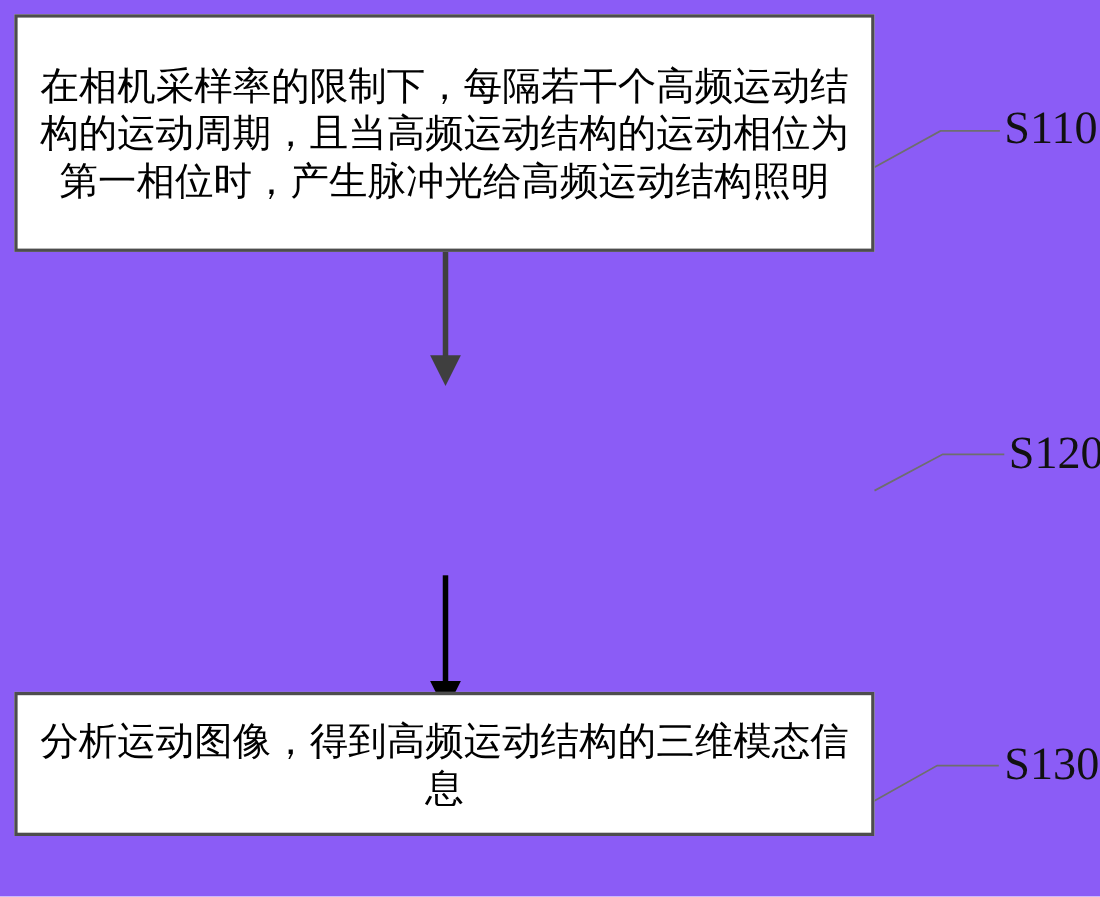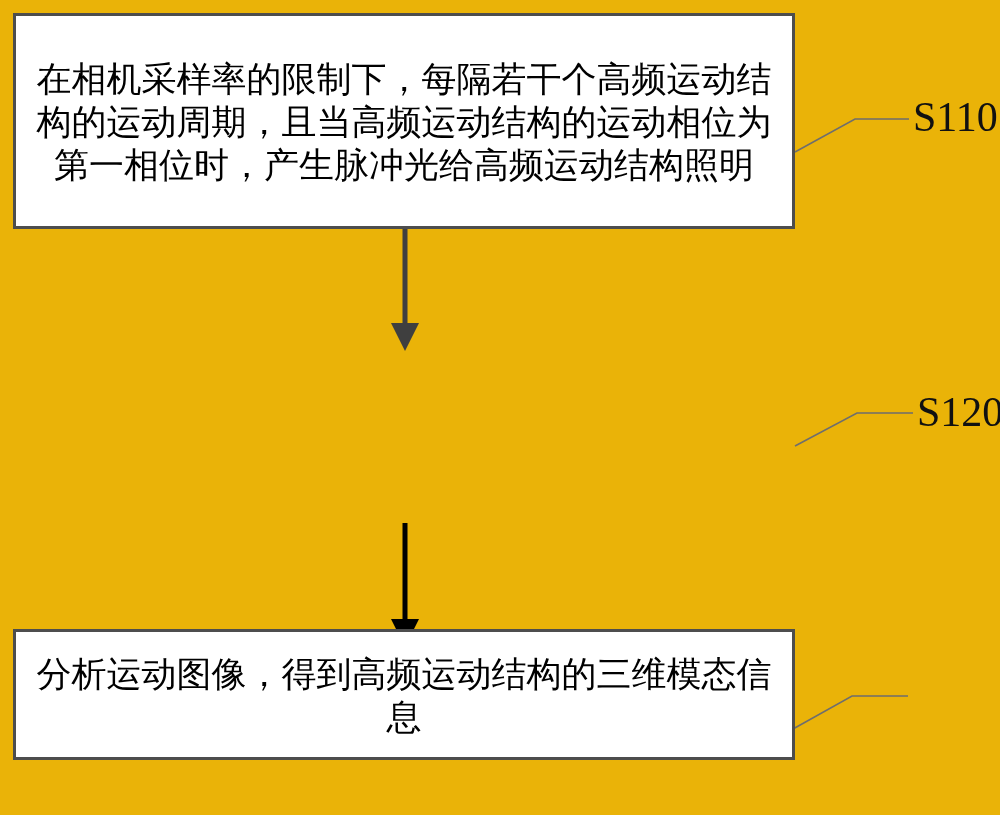--- a/index.html
+++ b/index.html
@@ -53,21 +53,21 @@
     color: #111111;
     white-space: nowrap;
   }
   #label-s110 { left: 913px; top: 95px;  }
   #label-s120 { left: 917px; top: 390px; }
   #label-s130 { left: 913px; top: 673px; }
 </style>
 </head>
 <body>
 
-<div class="figure" style="background-color: #eab308;">
+<div class="figure" style="background-color: #8b5cf6;">
 
   <svg class="connector-layer" width="1000" height="815" viewBox="0 0 1000 815" xmlns="http://www.w3.org/2000/svg">
 
     <g>
       <line x1="405" y1="229" x2="405" y2="327" stroke-width="5" stroke="#3f3f3f"></line>
       <polygon points="391,323 419,323 405,351" fill="#3f3f3f"></polygon>
     </g>
 
     <g>
       <line x1="405" y1="523" x2="405" y2="623" stroke-width="5" stroke="#000000"></line>
@@ -83,13 +83,14 @@
     <div class="box-text" style="color: rgb(0, 0, 0);">在相机采样率的限制下，每隔若干个高频运动结构的运动周期，且当高频运动结构的运动相位为第一相位时，产生脉冲光给高频运动结构照明</div>
   </div>
 
 
   <div class="flow-box" id="box-s130" style="border-color: rgb(77, 77, 77);">
     <div class="box-text" style="color: rgb(0, 0, 0);">分析运动图像，得到高频运动结构的三维模态信息</div>
   </div>
 
   <div class="step-label" id="label-s110" style="color: rgb(17, 17, 17);">S110</div>
   <div class="step-label" id="label-s120" style="color: rgb(17, 17, 17);">S120</div>
+  <div class="step-label" id="label-s130" style="color: rgb(17, 17, 17);">S130</div>
 </div>
 
 </body></html>

